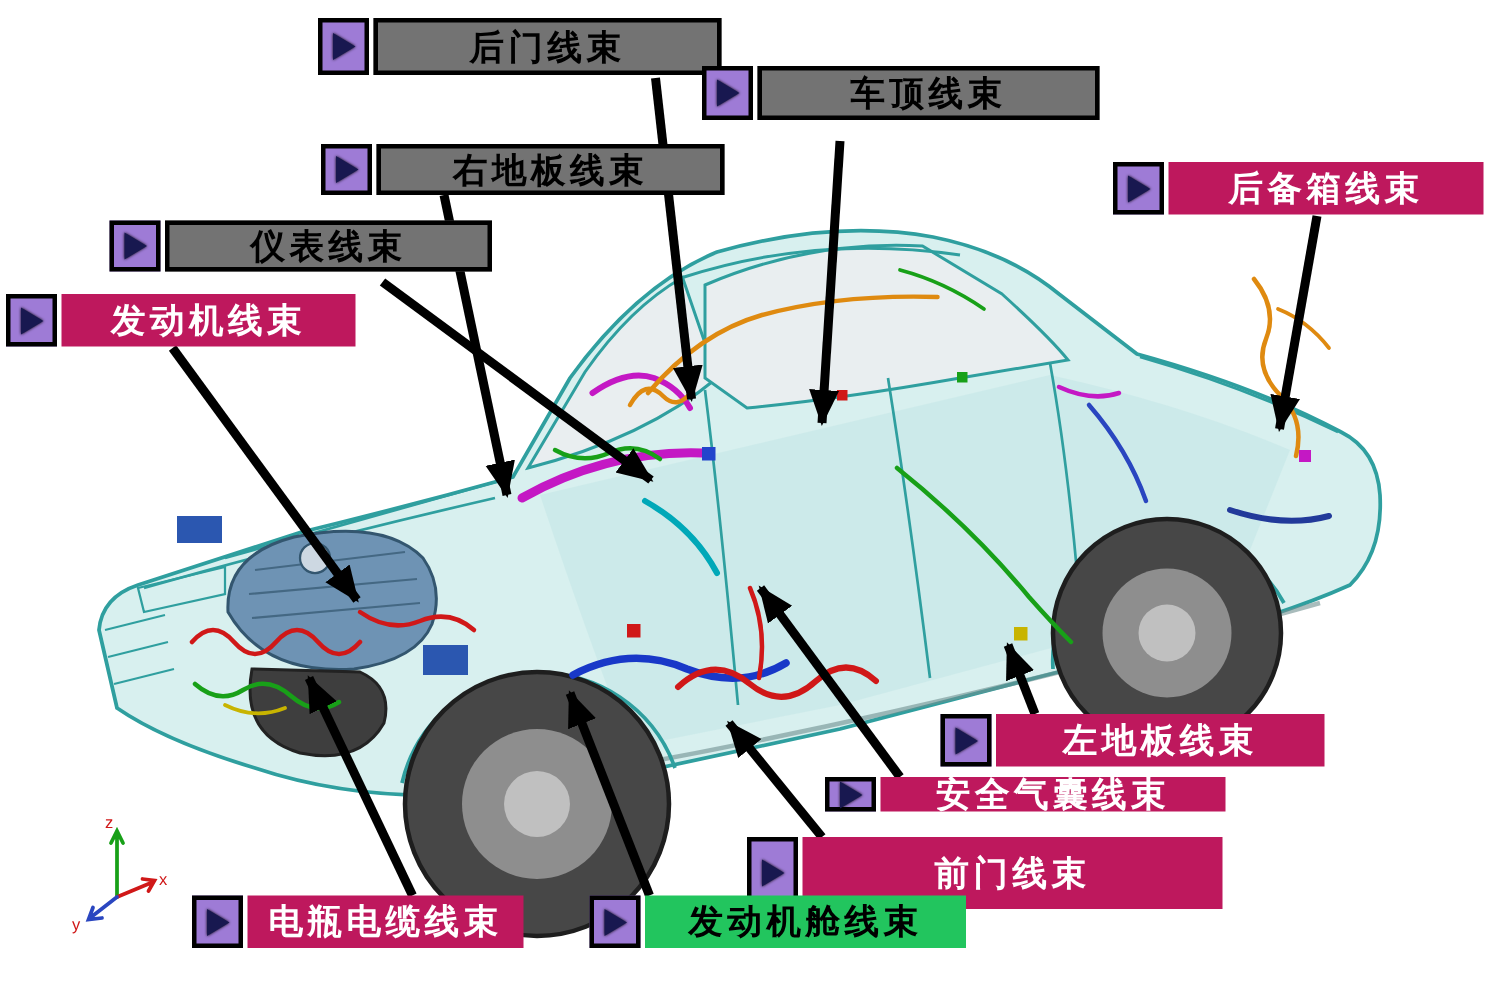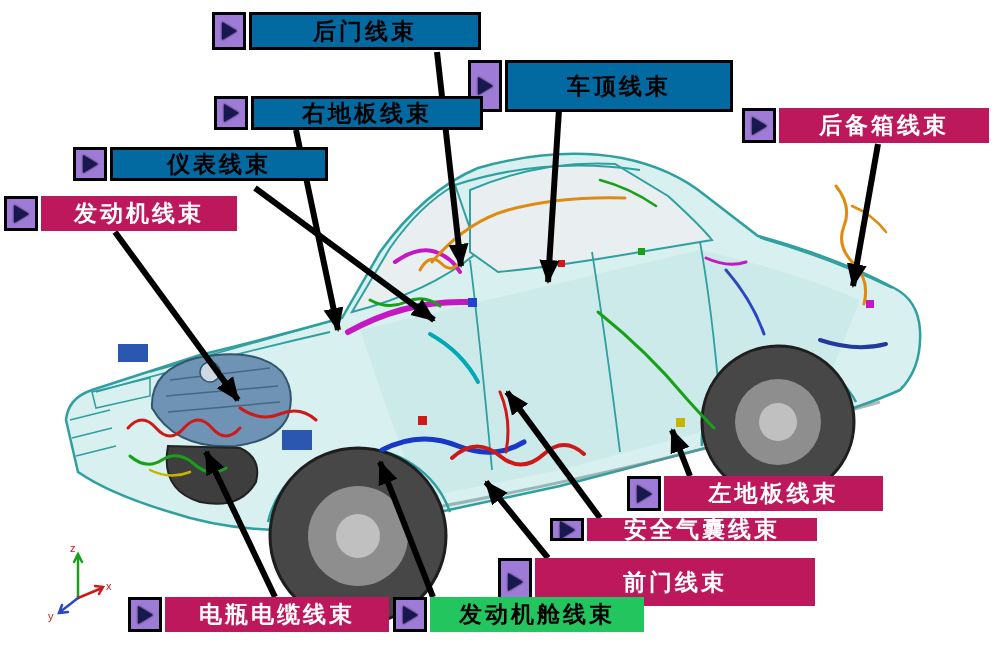--- a/index.html
+++ b/index.html
@@ -16,34 +16,34 @@
   }
   .callout .icon::after{
     content:"";width:0;height:0;display:block;
     border-left:15px solid #181850;border-top:9px solid transparent;border-bottom:9px solid transparent;
     filter:drop-shadow(0 0 1px #000);
   }
   .callout .box{
     display:flex;align-items:center;justify-content:center;box-sizing:border-box;
     font-weight:bold;font-size:23px;letter-spacing:3px;white-space:nowrap;padding:0 10px;
   }
-  .callout.white .box{background:#0369a1;border:3px solid #000;color:#000;}
+  .callout.white .box{background:#737373;border:3px solid #000;color:#000;}
   .callout.blue  .box{background:#be185d;color:#ffffff;}
   .callout.plain .box{background:#22c55e;color:#000;}
   
   #cl-rear-door {left:212px;top:12px;height:38px;}  #cl-rear-door .box{width:232px;}
-  #cl-roof      {left:468px;top:60px;height:52px;}  #cl-roof .box{width:228px;}
+  #cl-roof      {left:468px;top:44px;height:36px;}  #cl-roof .box{width:228px;}
   #cl-right-floor{left:178px;top:96px;height:34px;margin-left:36px;} #cl-right-floor .box{width:232px;}
   #cl-instrument{left:73px;top:147px;height:34px;}  #cl-instrument .box{width:218px;}
   #cl-engine    {left:4px;top:196px;height:35px;}   #cl-engine .box{width:196px;}
   #cl-trunk     {left:742px;top:108px;height:35px;} #cl-trunk .box{width:210px;}
   #cl-left-floor{left:627px;top:476px;height:35px;} #cl-left-floor .box{width:219px;}
   #cl-airbag    {left:550px;top:518px;height:23px;} #cl-airbag .box{width:230px;}
   #cl-front-door{left:498px;top:558px;height:48px;} #cl-front-door .box{width:280px;}
-  #cl-battery   {left:128px;top:597px;height:35px;} #cl-battery .box{width:224px;}
+  #cl-battery   {left:128px;top:597px;height:35px;} #cl-battery .box{width:184px;}
   #cl-engine-bay{left:393px;top:597px;height:35px;} #cl-engine-bay .box{width:214px;}
 </style>
 </head>
 <body>
 
 <div class="stage">
 
   <svg class="layer" width="1000" height="663" viewBox="0 0 1000 663">
 
     <path d="M78,472 L66,420 Q68,398 92,390 L200,355 Q270,338 342,318 L380,252 Q425,190 478,168

